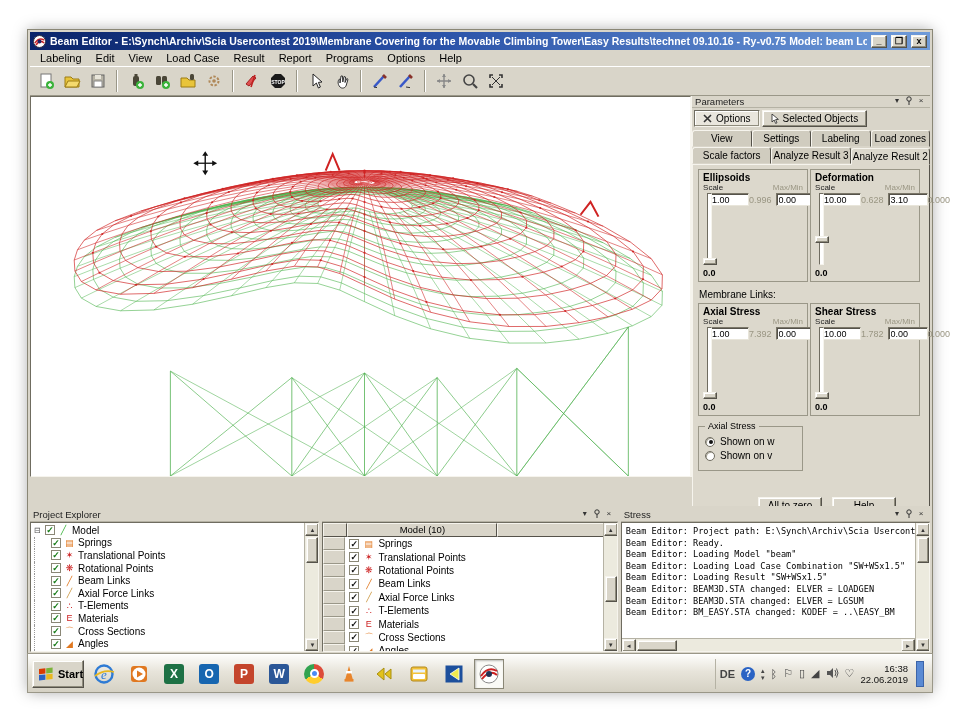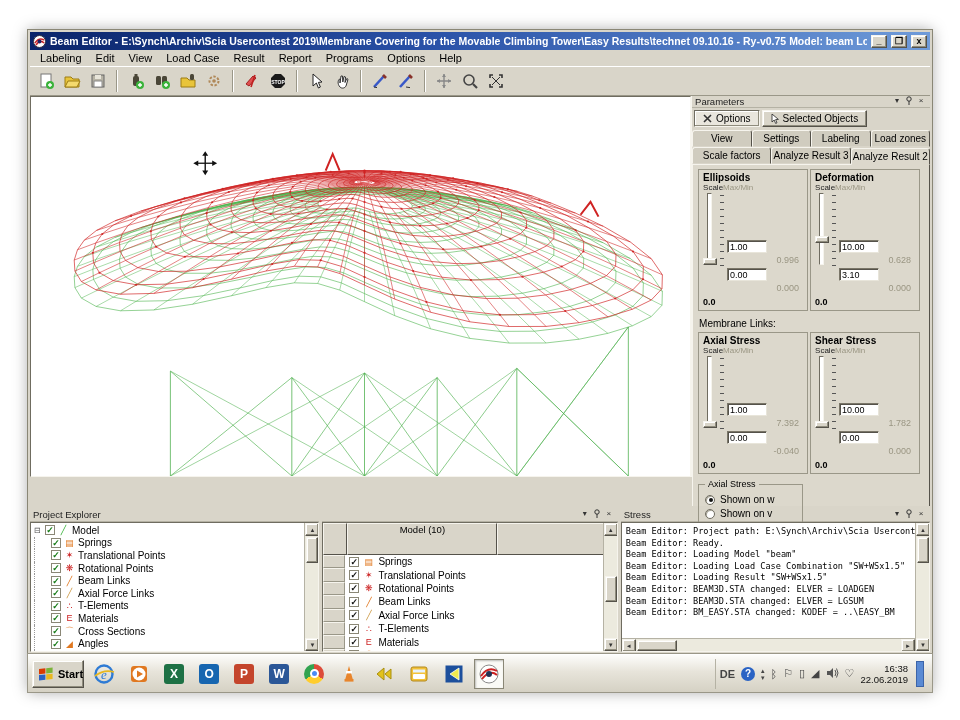--- a/index.html
+++ b/index.html
@@ -40,29 +40,29 @@
   .ptab-top { display:flex; gap:4px; align-items:center; padding:2px 8px; font-size:10px; }
   .ptab-top.active { background:#e9e6dd; border-color:#6f6c60 #f6f4ed #f6f4ed #6f6c60; }
   .tabrow { display:flex; }
   .tab { flex:1; text-align:center; font-size:10px; padding:2px 0;
          border:1px solid; border-color:#f6f4ed #55524a #d9d5c9 #f6f4ed; border-radius:3px 3px 0 0; background:#d0ccbf; }
   .tab.active { background:#dcd8cc; font-weight:normal; border-bottom-color:#dcd8cc; position:relative; top:1px; }
   .pcontent { flex:1; border:1px solid; border-color:#f6f4ed #55524a #55524a #f6f4ed; background:#dcd8cc; padding:4px 5px; }
   .scalegrid { display:flex; }
   .sgroup { width:110px; border:1px solid #9a9788; padding:2px 4px 3px 4px; background:#dcd8cc; }
   .sgroup .gt { font-weight:bold; font-size:10px; }
-  .srow { display:flex; font-size:8px; justify-content:flex-start; color:#222; }
+  .srow { display:flex; font-size:8px; justify-content:space-between; color:#222; }
   .srow .mm { color:#9a9683; }
   .sbody { display:flex; gap:3px; margin-top:1px; }
   .vslider { width:14px; height:72px; position:relative; }
   .vslider .track { position:absolute; left:4px; top:0; bottom:0; width:5px; background:#fff;
                     border:1px solid; border-color:#6f6c60 #f6f4ed #f6f4ed #6f6c60; }
   .vslider .thumb { position:absolute; left:0; width:14px; height:7px; }
   .ticks { width:4px; height:72px; background:repeating-linear-gradient(#555 0 1px, transparent 1px 7px); margin-top:2px; }
-  .scol { flex:1; display:flex; flex-direction:column; font-size:9px;margin-top:47px; }
+  .scol { flex:1; display:flex; flex-direction:row; font-size:9px; }
   .scol .inp { width:40px; height:13px; font-size:9px; line-height:12px; padding-left:2px; color:#000; }
   .scol .gv { color:#9a9683; text-align:right; padding:2px 4px 3px 0; font-size:9px; }
   .zero { font-size:9px; font-weight:bold; margin-top:1px; }
   .mlabel { font-size:10px; margin:7px 0 3px 1px; }
   .fset { width:105px; border:1px solid #9a9788; margin-top:10px; padding:6px 6px 6px 6px; position:relative; }
   .fset .leg { position:absolute; top:-6px; left:6px; background:#dcd8cc; padding:0 3px; font-size:9px; }
   .radio-row { display:flex; align-items:center; gap:5px; margin:3px 0; font-size:10px; }
   .rdot { width:10px; height:10px; border-radius:50%; background:#fff; border:1px solid #6f6c60; position:relative;
           box-shadow:inset 1px 1px 0 #a9a699; }
   .rdot.on::after { content:""; position:absolute; left:2.5px; top:2.5px; width:4px; height:4px; border-radius:50%; background:#111; }
@@ -83,21 +83,21 @@
   .cb.k { color:#111; }
   .tico { width:11px; text-align:center; font-size:9px; flex:0 0 auto; }
   .vscroll { position:absolute; right:0; top:0; bottom:0; width:14px; background:#eceade;
              border-left:1px solid #b5b2a4; display:flex; flex-direction:column; }
   .hscroll { position:absolute; left:0; right:14px; bottom:0; height:13px; background:#eceade;
              border-top:1px solid #b5b2a4; display:flex; }
   .sarrow { width:14px; height:13px; font-size:6px; line-height:12px; text-align:center; color:#333; flex:0 0 auto; }
   .sthumb-v { width:12px; height:26px; margin:1px; }
   .sthumb-h { width:40px; height:11px; margin:1px; }
   .modeltable { font-size:10px; }
-  .mhead { display:flex; height:32px; }
+  .mhead { display:flex; height:14px; }
   .mhead div { border:1px solid; border-color:#f6f4ed #55524a #55524a #f6f4ed; background:#d9d5c9;
                font-size:9.5px; text-align:center; }
   .mrow { display:flex; align-items:center; height:13.4px; gap:4px; }
   .mrow .rh { width:22px; height:100%; flex:0 0 auto; border:1px solid; border-color:#f6f4ed #9a9788 #9a9788 #f6f4ed; background:#d9d5c9; }
   .console-text { font-family:"DejaVu Sans Mono", monospace; font-size:8.6px; line-height:11.6px;
                   padding:3px 4px; color:#000; white-space:pre; }
 
   
   .taskbar { height:38px; margin-top:0; background:linear-gradient(#fdfdfb,#e7e4da 45%,#d5d1c4);
              border-top:1px solid #fff; outline:1px solid #9a9788; display:flex; align-items:center; padding:0 4px; gap:5px; }

